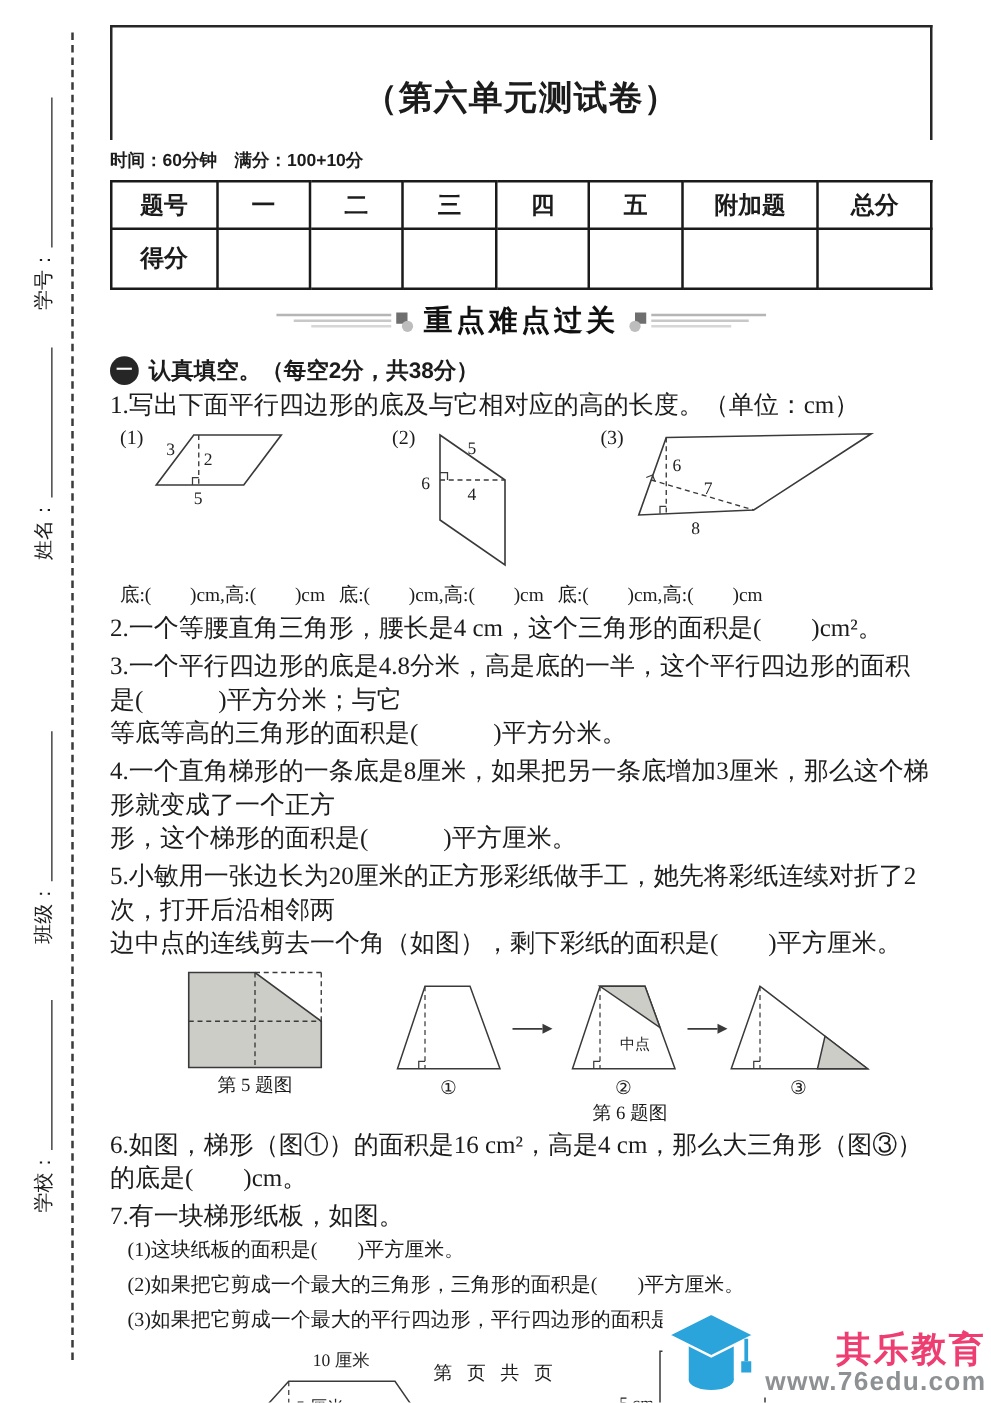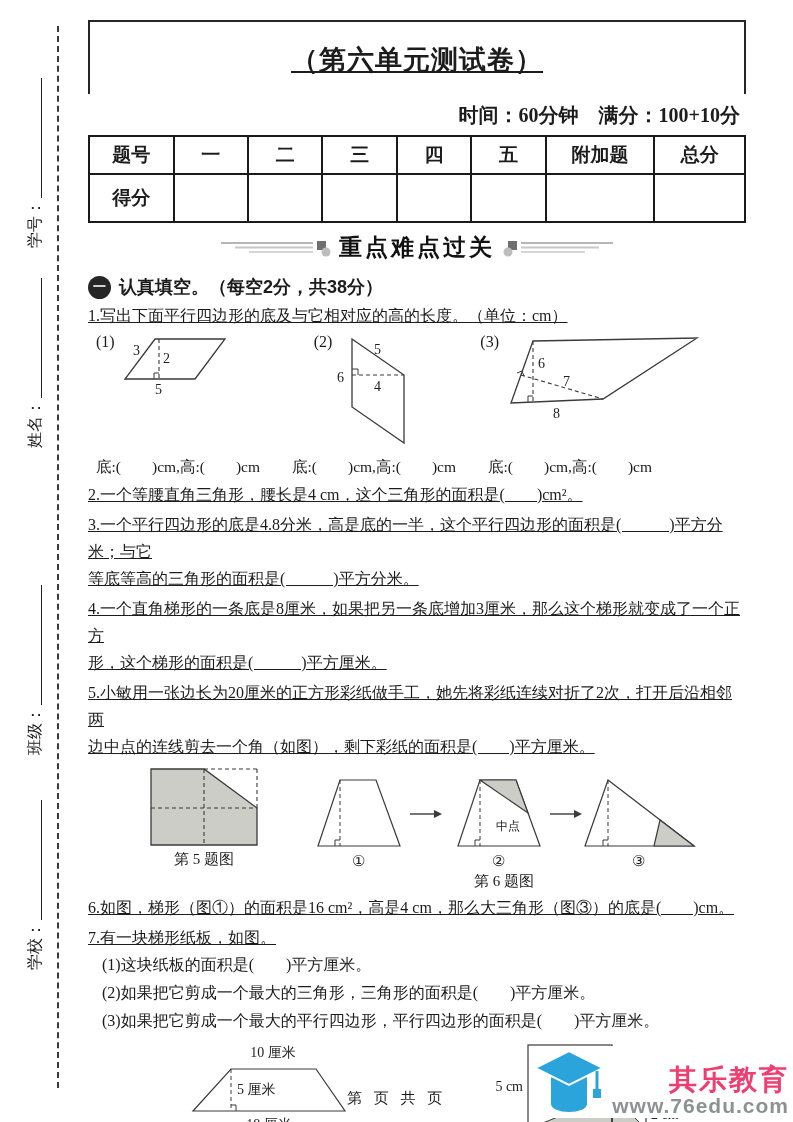--- a/index.html
+++ b/index.html
@@ -23,25 +23,25 @@
   .title-box {
     border:2px solid #262626; border-bottom:none;
     padding:10px 4px 16px 4px; text-align:center;
   }
   .title-box h1 {
     font-family:"Liberation Sans","DejaVu Sans",sans-serif;
     font-weight:900; font-size:34px; letter-spacing:1px;
   }
   .title-box h2 {
     font-family:"Liberation Sans","DejaVu Sans",sans-serif;
-    font-weight:700; font-size:27px; margin-top:10px; letter-spacing:1px;text-decoration:underline;
+    font-weight:700; font-size:27px; margin-top:28px; letter-spacing:1px;
   }
   .exam-info {
-    text-align:right; font-family:Liberation Serif, serif;
-    font-weight:700; font-size:20px; margin:8px 6px 6px 0;
+    text-align:left; font-family:Liberation Sans, sans-serif;
+    font-weight:700; font-size:14px; margin:8px 6px 6px 0;
   }
   table.score { width:100%; border-collapse:collapse; table-layout:fixed; }
   table.score td {
     border:2px solid #1a1a1a; text-align:center; height:38px;
     font-family:"Liberation Sans","DejaVu Sans",sans-serif;
     font-weight:700; font-size:19px;
   }
   table.score tr.score-row td { height:48px; }
   
   .banner { margin-top:9px; display:flex; align-items:center; justify-content:center; gap:6px; }
@@ -52,29 +52,29 @@
   
   .sec-head { margin-top:12px; display:flex; align-items:center; gap:8px; }
   .sec-badge {
     width:23px; height:23px; border-radius:50%; background:#262626; color:#fff;
     display:flex; align-items:center; justify-content:center;
     font-family:"Liberation Sans","DejaVu Sans",sans-serif; font-size:13px; font-weight:700;
     flex:0 0 auto;
   }
   .sec-title { font-family:"Liberation Sans","DejaVu Sans",sans-serif; font-weight:700; font-size:18px; }
   
-  .q { font-size:16px; line-height:27px; white-space:pre-line; margin-top:3px;text-decoration:underline; }
+  .q { font-size:20px; line-height:27px; white-space:pre-line; margin-top:3px; }
   .q-sub { font-size:16px; line-height:28px; padding-left:14px; white-space:pre-line; }
   
   svg text { font-family:"Liberation Serif","DejaVu Serif",serif; font-size:14px; fill:#222; }
   svg .cap-num { font-size:15px; }
   .figrow { display:flex; align-items:flex-start; }
   .ftag { font-size:16px; margin-right:2px; white-space:nowrap; }
   .q1row { margin-top:4px; height:124px; }
-  .ansrow { display:flex; gap:32px; font-size:15.5px; margin-top:0; padding-left:8px; white-space:pre; }
+  .ansrow { display:flex; gap:11px; font-size:15.5px; margin-top:0; padding-left:8px; white-space:pre; }
   .figcap { text-align:center; font-size:15px; margin-top:2px; }
   .figblock { display:flex; flex-direction:column; align-items:center; }
   .row56 { margin-top:6px; margin-left:60px; gap:48px; }
   .row78 { margin-top:4px; margin-left:85px; gap:110px; }
   
   .footer { position:absolute; left:0; right:0; bottom:14px; text-align:center;
     font-size:15px; letter-spacing:4px; }
   .logo { position:absolute; right:4px; bottom:4px; display:flex; align-items:flex-end; gap:4px; z-index:5; background:#fff; }
   .logo-col { display:flex; flex-direction:column; align-items:flex-end; }
   .logo-brand { font-family:"Liberation Sans","DejaVu Sans",sans-serif; font-weight:900; font-size:28px; letter-spacing:2px; line-height:1.05; }

